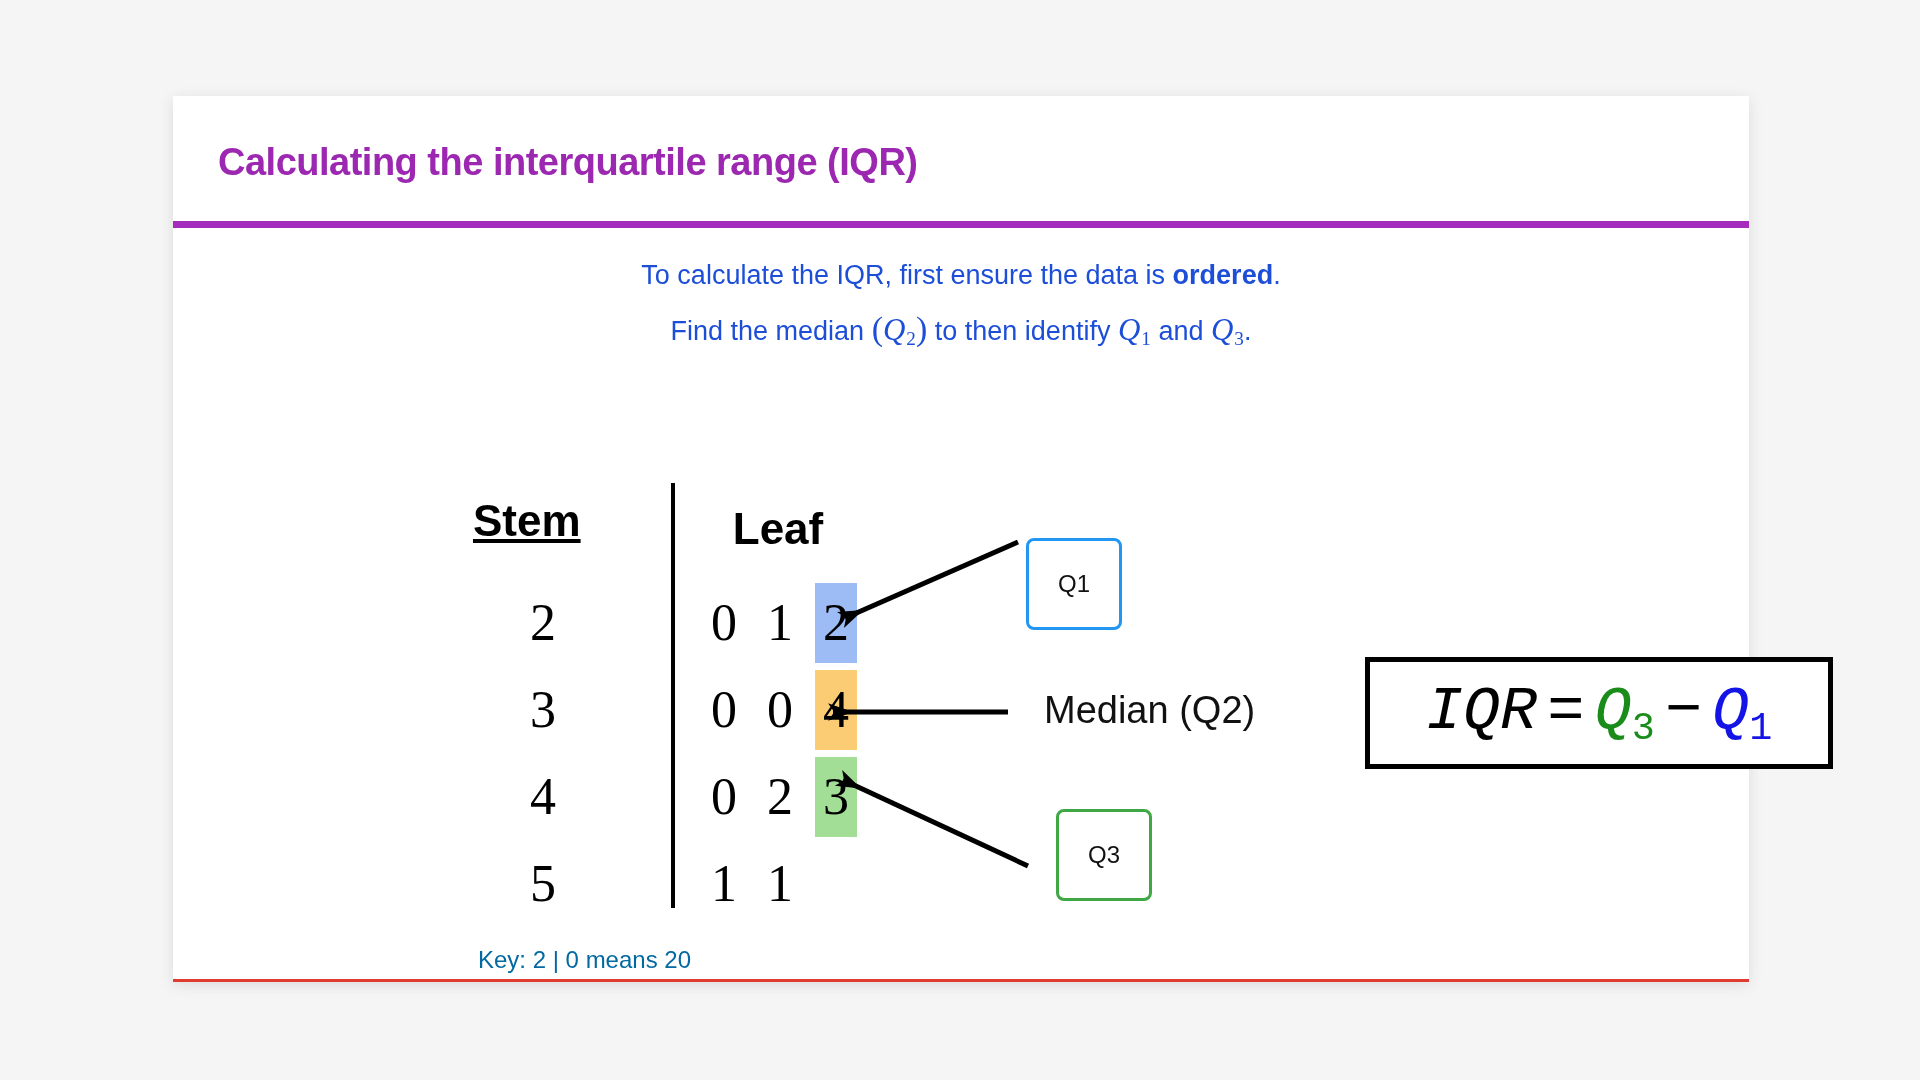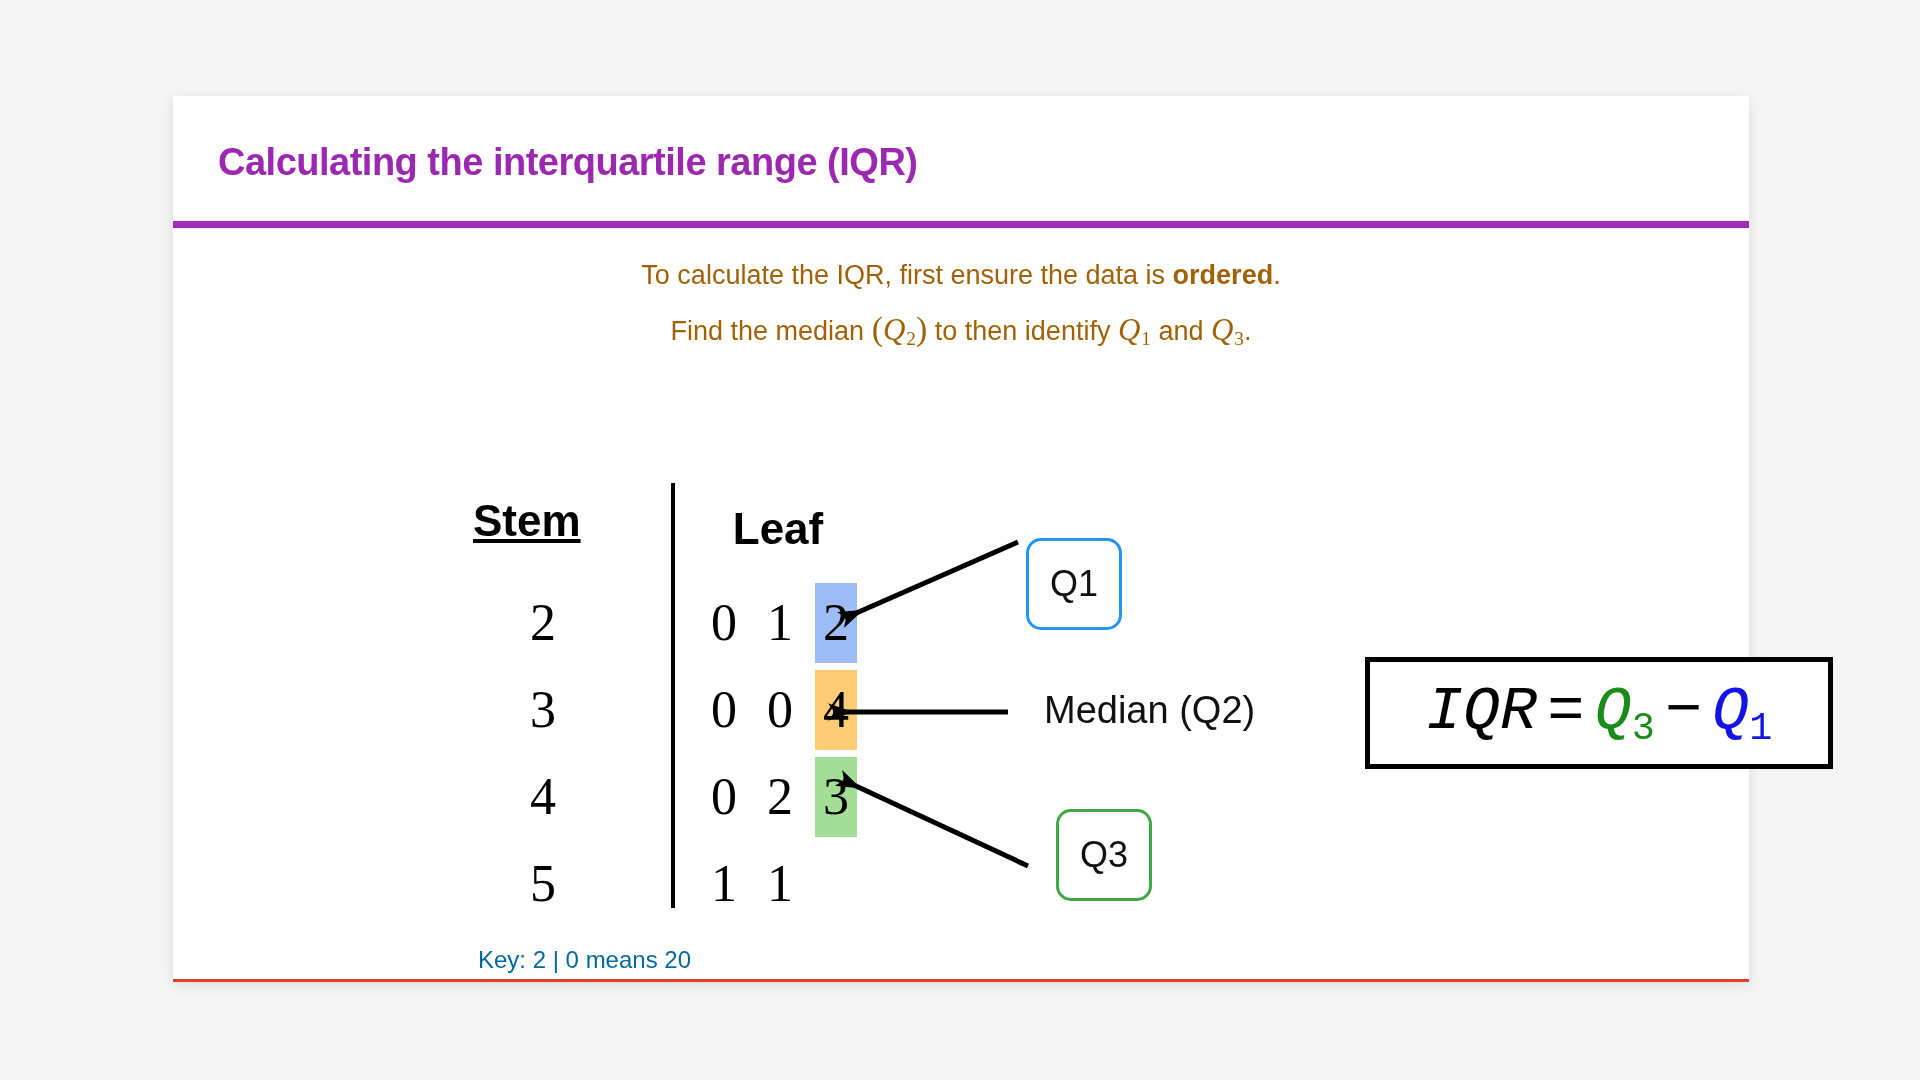--- a/index.html
+++ b/index.html
@@ -64,21 +64,21 @@
   .intro {
     position: absolute;
     left: 0;
     top: 155px;
     width: 100%;
     text-align: center;
   }
 
   .intro-line {
     font-size: 27px;
-    color: #a16207;
+    color: #1d4ed8;
     line-height: 1.78;
     white-space: nowrap;
   }
 
   .intro-line b { font-weight: bold; }
 
   .mathserif {
     font-family: "Liberation Serif", serif;
     font-style: italic;
     font-size: 31px;
@@ -180,25 +180,25 @@
     top: 850px;
     font-size: 24px;
     color: #0369a1;
     white-space: nowrap;
   }
 
   
   .callout {
     position: absolute;
     background: #ffffff;
-    border-radius: 15px;
+    border-radius: 8px;
     display: flex;
     align-items: center;
     justify-content: center;
-    font-size: 36px;
+    font-size: 24px;
     color: #111;
   }
 
   .callout-q1 {
     left: 853px;
     top: 442px;
     width: 96px;
     height: 92px;
     border: 3px solid #2196f3;
   }

